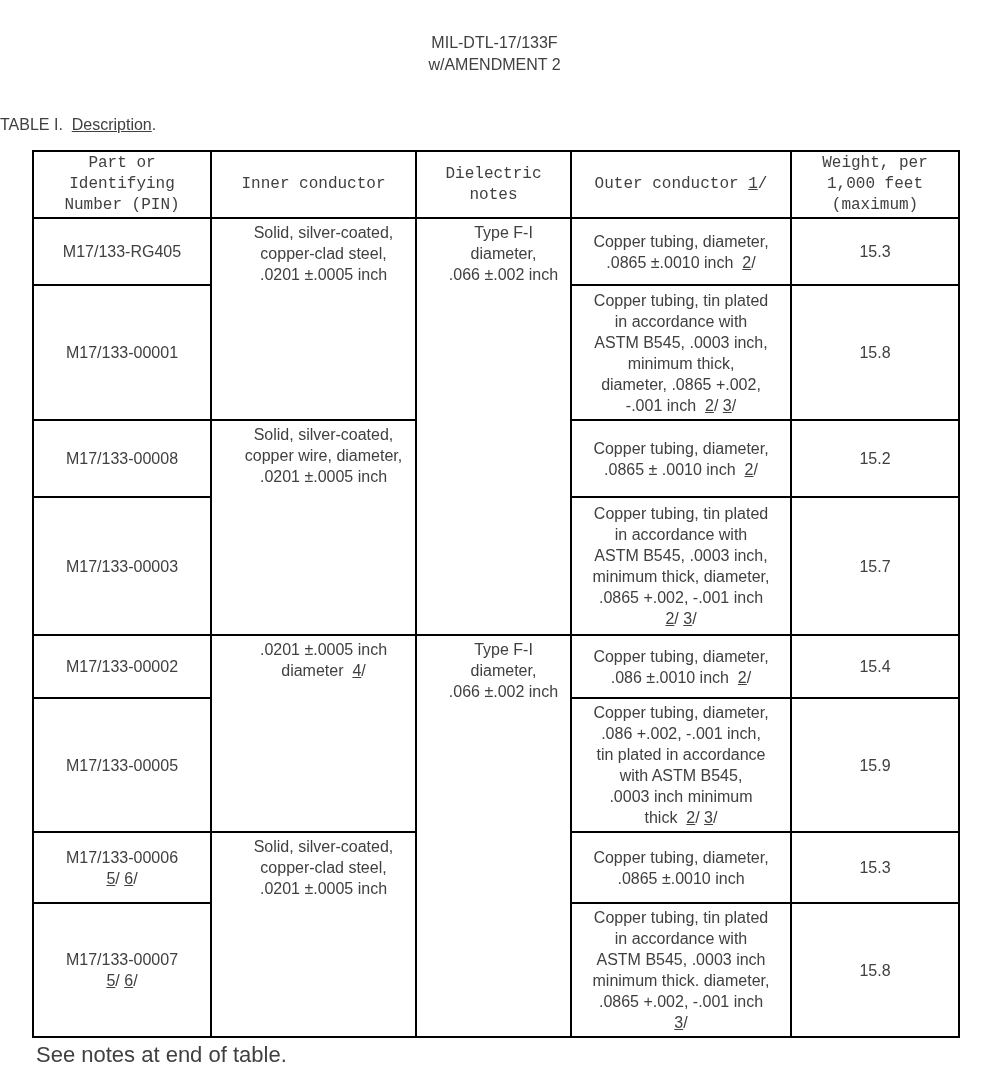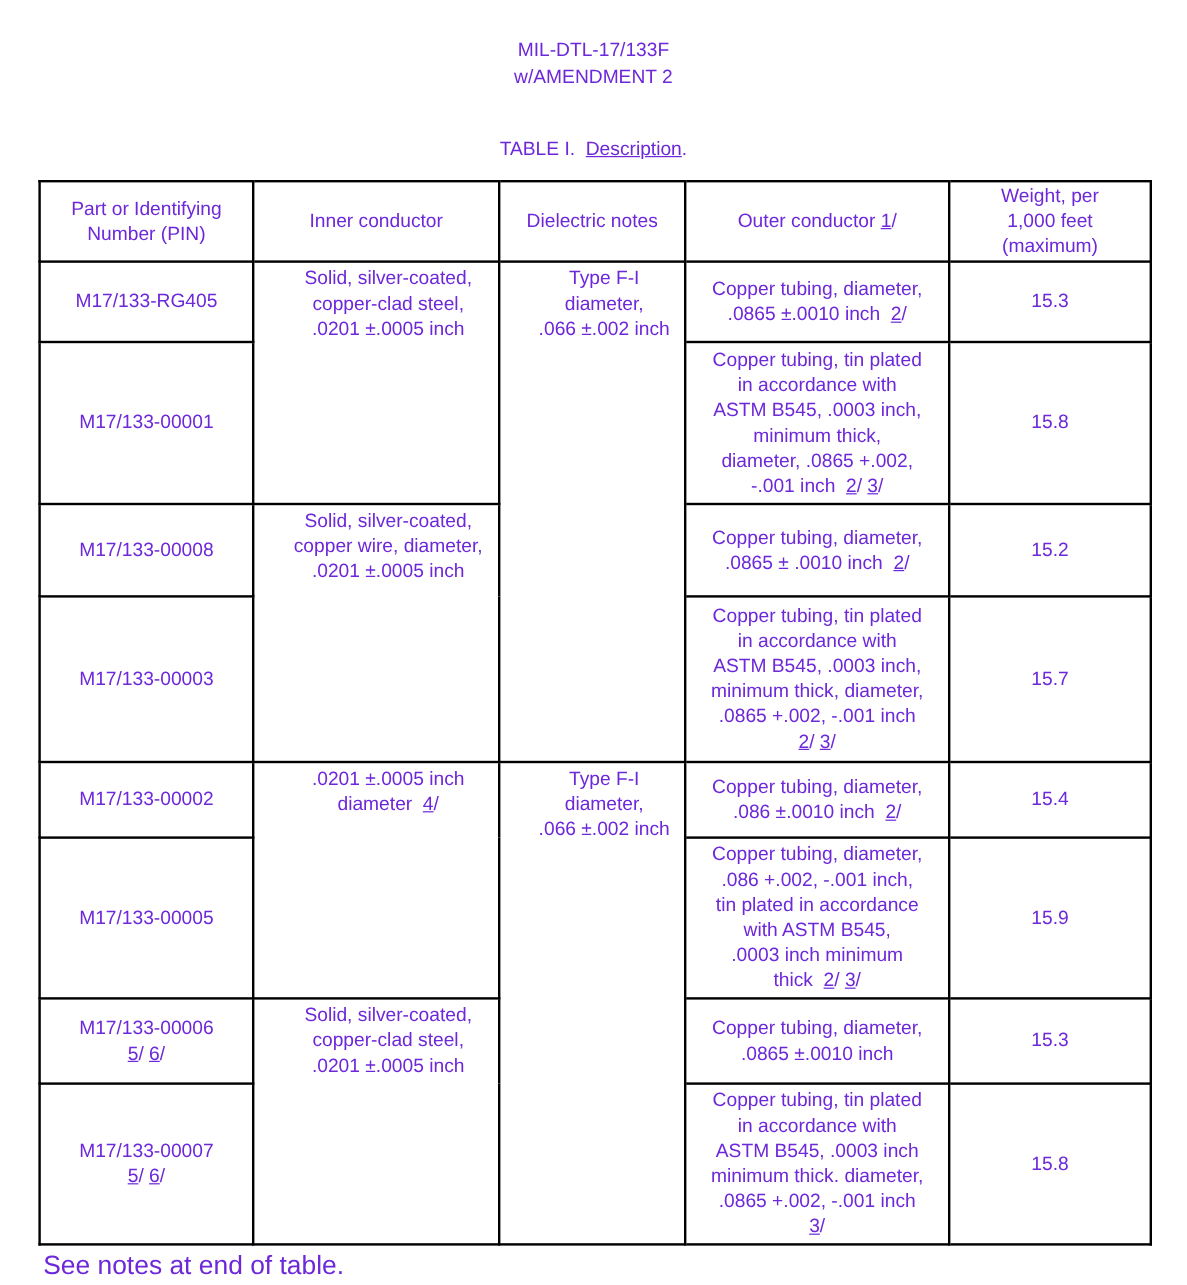--- a/index.html
+++ b/index.html
@@ -1,33 +1,33 @@
 <!DOCTYPE html>
 <html><head>
 <meta charset="utf-8">
 <style>
   html,body { margin:0; padding:0; background:#ffffff; }
   .page {
     width: 989px;
     height: 1071px;
     position: relative;
     background: #ffffff;
-    color: #6d28d9;
+    color: #404040;
     font-family: "Liberation Sans", "DejaVu Sans", sans-serif;
     overflow: hidden;
   }
   .doc-header {
     padding-top: 32px;
     text-align: center;
     font-size: 16px;
     line-height: 22px;
   }
   .caption {
     margin-top: 40px;
-    text-align: center;
+    text-align: left;
     font-size: 16px;
   }
   .u { text-decoration: underline; }
   table.spec {
     border-collapse: collapse;
     table-layout: fixed;
     width: 926px;
     margin-left: 32px;
     margin-top: 16px;
   }
@@ -36,21 +36,21 @@
     font-size: 16px;
     line-height: 21px;
     font-weight: normal;
     text-align: center;
     vertical-align: middle;
     white-space: pre-line;
     padding: 1px 4px;
     overflow: hidden;
   }
   table.spec td.top { vertical-align: top; padding-top: 3px; padding-left: 24px; }
-  tr.h-head { height: 63px; }
+  tr.h-head { height: 63px; font-family: Liberation Mono, monospace; }
   tr.h-r1 { height: 67px; }
   tr.h-r2 { height: 135px; }
   tr.h-r3 { height: 77px; }
   tr.h-r4 { height: 138px; }
   tr.h-r5 { height: 63px; }
   tr.h-r6 { height: 134px; }
   tr.h-r7 { height: 71px; }
   tr.h-r8 { height: 134px; }
   .footer-note {
     margin-left: 36px;

